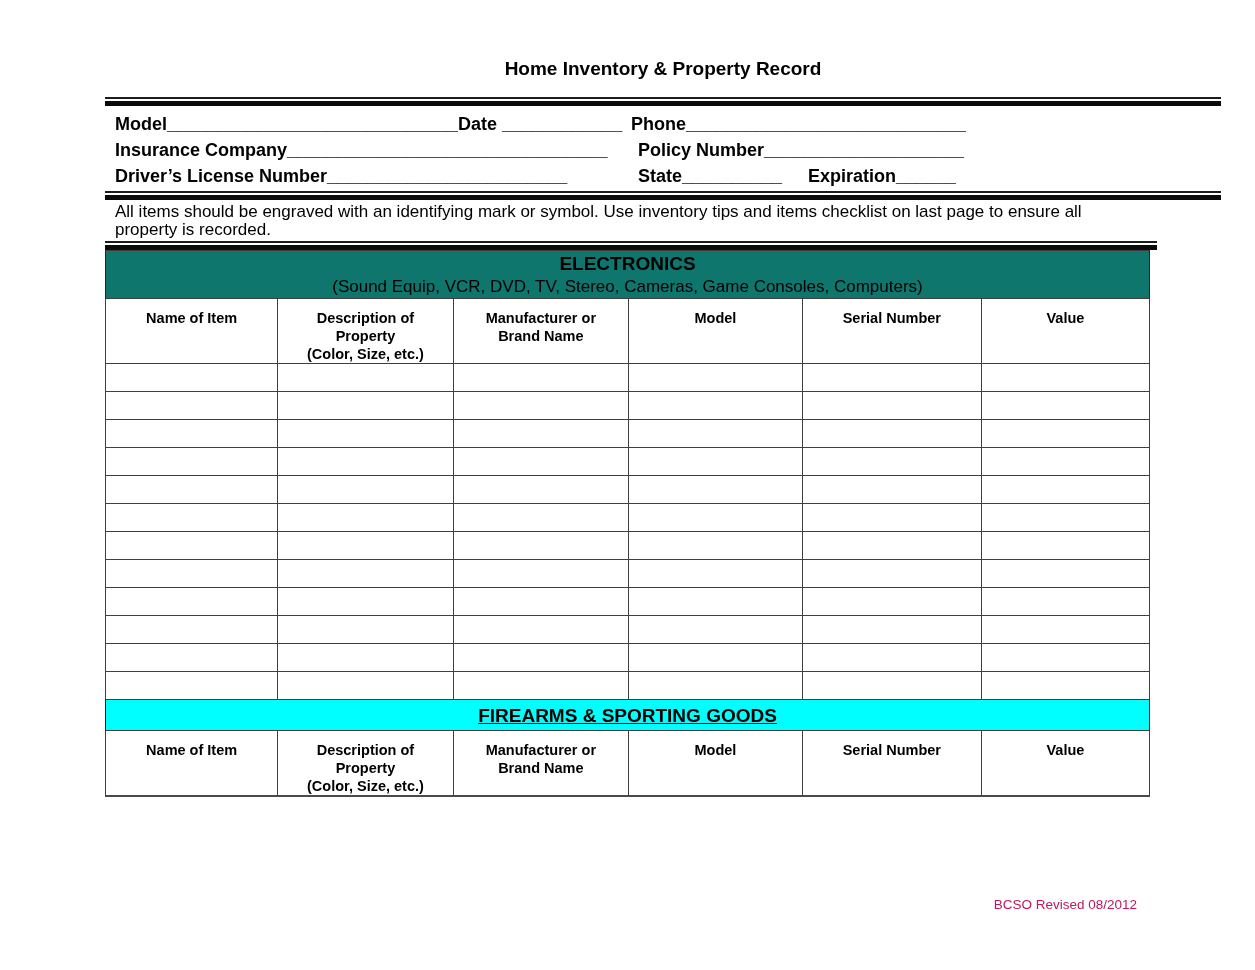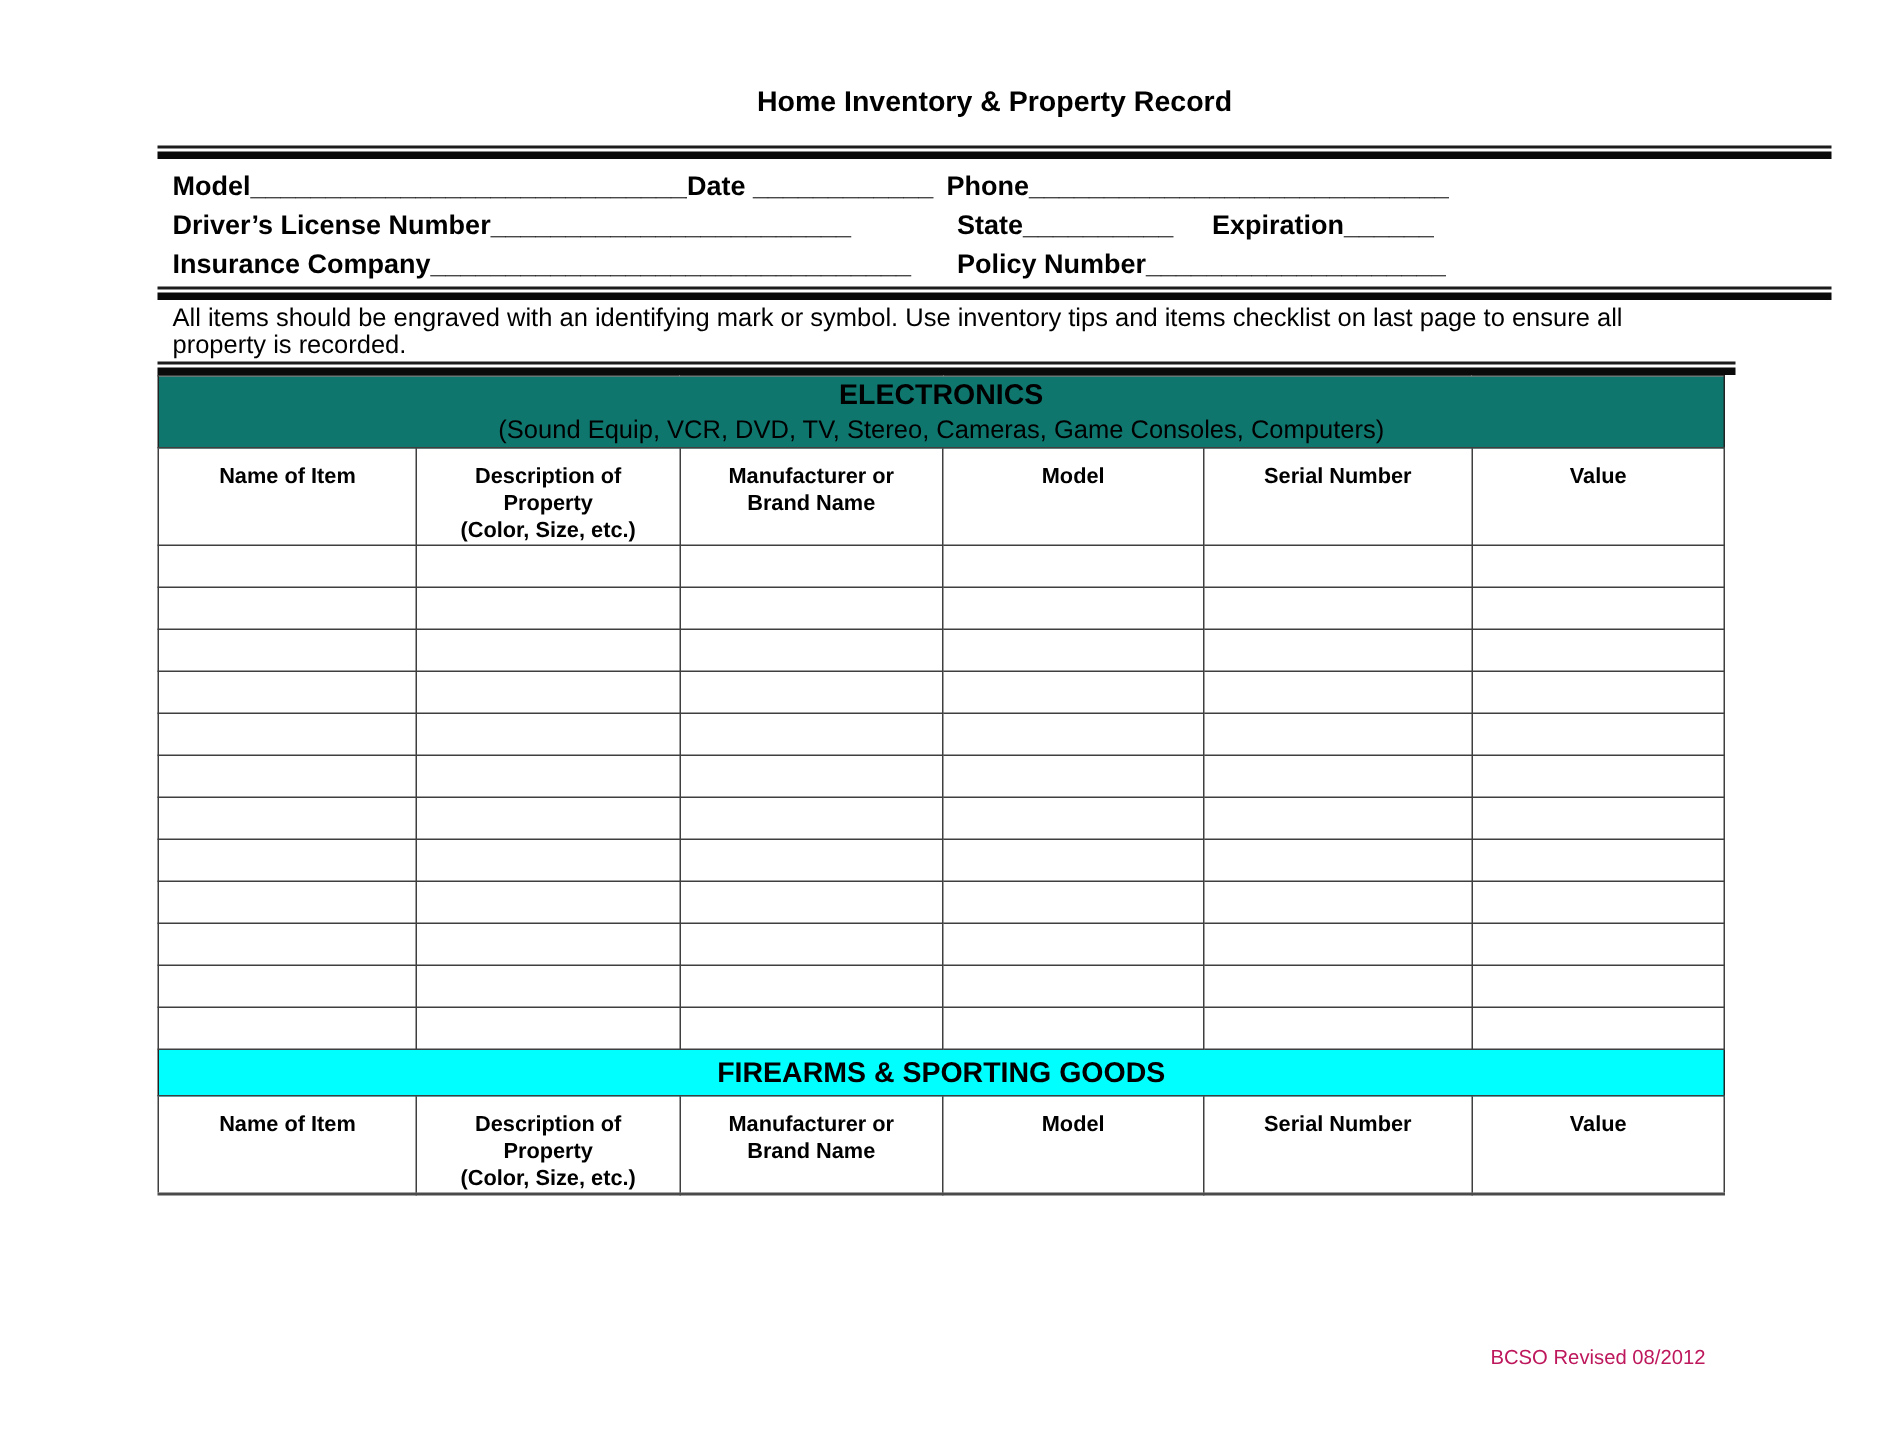--- a/index.html
+++ b/index.html
@@ -76,21 +76,21 @@
   table.inventory td, table.inventory th {
     border: 1px solid #3f3f3f;
     padding: 0;
   }
   tr.band-row td {
     text-align: center;
     border-left: 1px solid #222;
     border-right: 1px solid #222;
   }
   .band-yellow td { height: 47px; }
-  .band-cyan td { height: 30px; }
+  .band-cyan td { height: 30px; text-decoration: underline; }
   .band-title {
     font-size: 19px;
     font-weight: bold;
     line-height: 24px;
     padding-top: 1px;
   }
   .band-sub {
     font-size: 17px;
     line-height: 22px;
   }
@@ -125,24 +125,24 @@
 
     <div class="double-rule rule-top">
         <div class="bar"></div>
       </div>
 
     <div class="form-rows">
       <div class="frow">
         <span class="seg w-name"><b>Model</b><span>______________________________</span></span><span class="seg w-date"><b>Date</b><span> ____________</span></span><span class="seg w-rest"><b>Phone</b><span>____________________________</span></span>
       </div>
       <div class="frow">
+        <span class="seg w-left"><b>Insurance Company</b><span>________________________________</span></span><span class="seg w-rest"><b>Policy Number</b><span>____________________</span></span>
+      </div>
+      <div class="frow">
         <span class="seg w-left"><b>Driver’s License Number</b><span>________________________</span></span><span class="seg w-state"><b>State</b><span>__________</span></span><span class="seg w-rest"><b>Expiration</b><span>______</span></span>
-      </div>
-      <div class="frow">
-        <span class="seg w-left"><b>Insurance Company</b><span>________________________________</span></span><span class="seg w-rest"><b>Policy Number</b><span>____________________</span></span>
       </div>
     </div>
 
     <div class="double-rule rule-mid">
         <div class="bar"></div>
       </div>
 
     <p class="notice">All items should be engraved with an identifying mark or symbol.  Use inventory tips and items checklist on last page to ensure all property is recorded.</p>
 
     <div class="double-rule rule-band">

